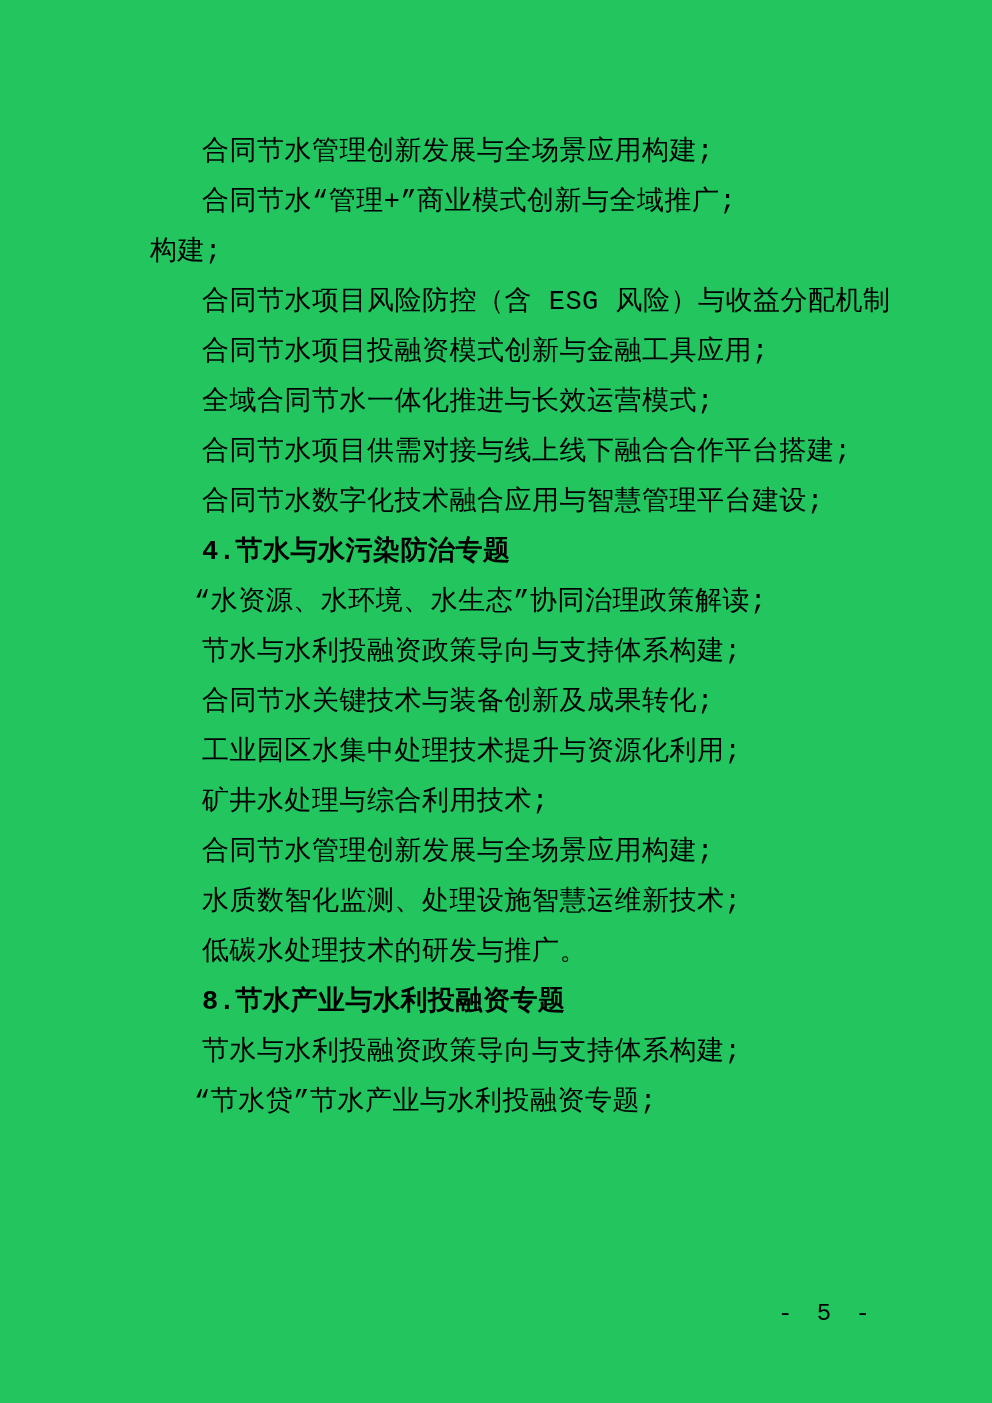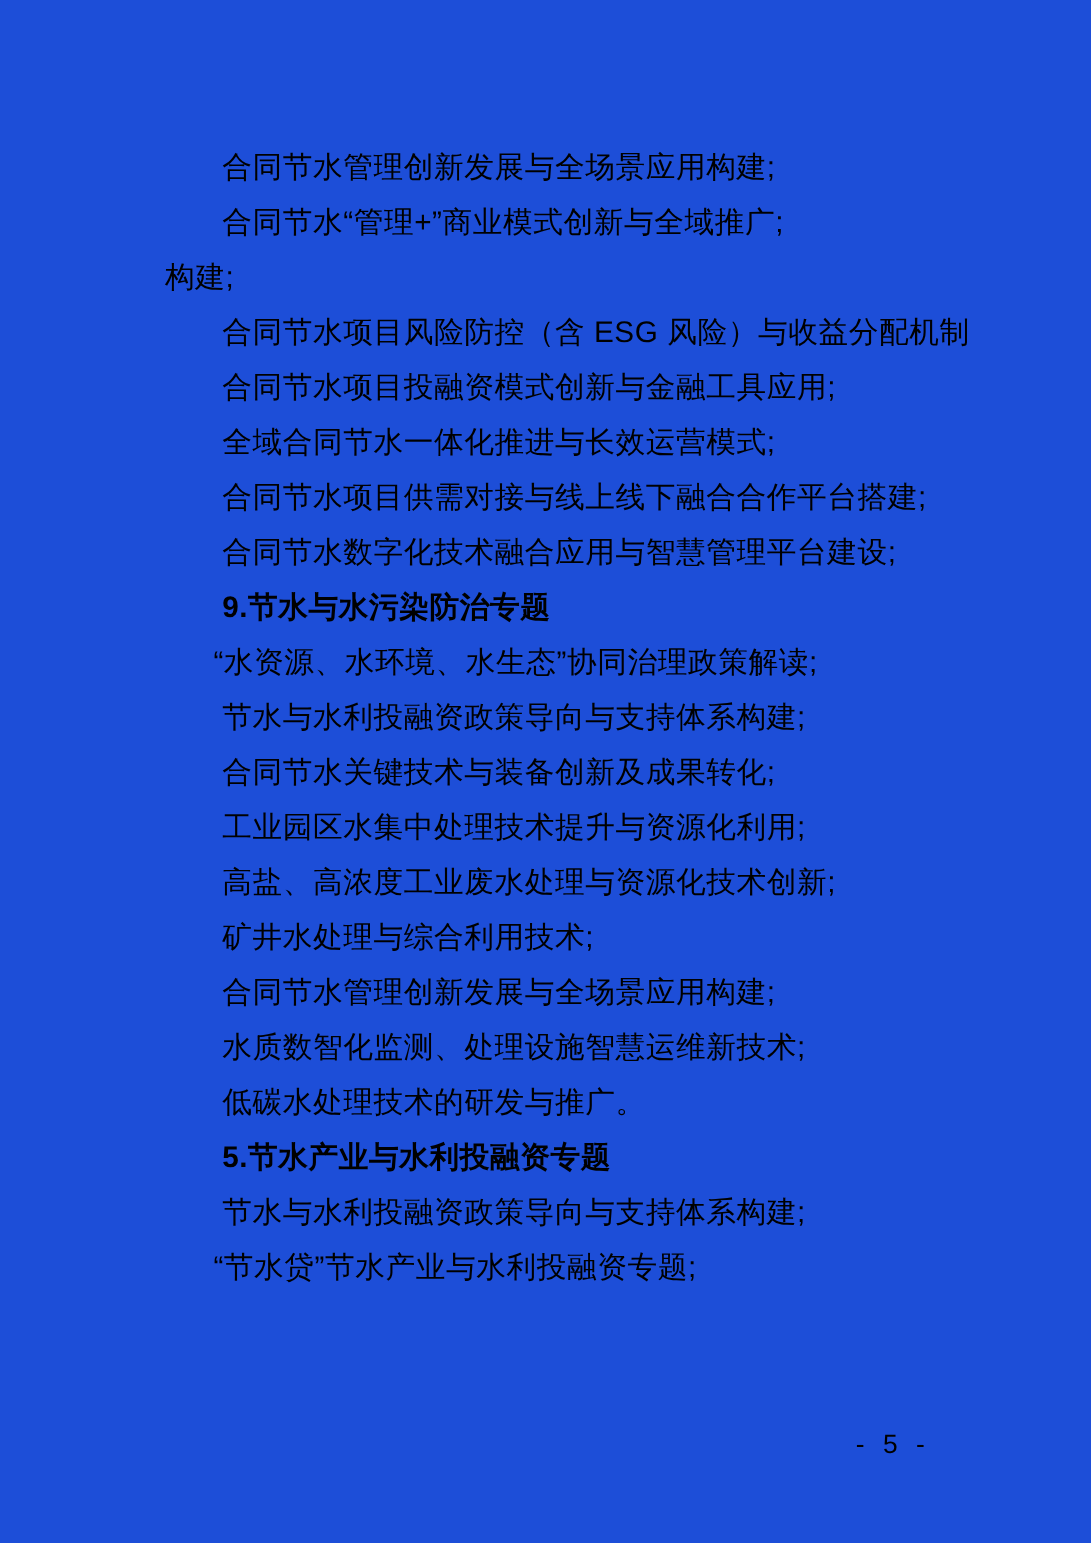--- a/index.html
+++ b/index.html
@@ -4,23 +4,23 @@
 <style>
   html, body {
     margin: 0;
     padding: 0;
     background: #ffffff;
   }
   .page {
     position: relative;
     width: 992px;
     height: 1403px;
-    background: #1d4ed8;
+    background: #22c55e;
     color: #000000;
-    font-family: Liberation Sans, sans-serif;
+    font-family: Liberation Mono, monospace;
     overflow: hidden;
   }
   .content {
     position: absolute;
     left: 150px;
     top: 127px;
     width: 760px;
   }
   .ln {
     margin: 0;
@@ -59,28 +59,27 @@
 <div class="page">
   <div class="content">
     <p class="ln item">合同节水管理创新发展与全场景应用构建;</p>
     <p class="ln item">合同节水“管理+”商业模式创新与全域推广;</p>
     <p class="ln cont">构建;</p>
     <p class="ln item">合同节水项目风险防控（含 ESG 风险）与收益分配机制</p>
     <p class="ln item">合同节水项目投融资模式创新与金融工具应用;</p>
     <p class="ln item">全域合同节水一体化推进与长效运营模式;</p>
     <p class="ln item">合同节水项目供需对接与线上线下融合合作平台搭建;</p>
     <p class="ln item">合同节水数字化技术融合应用与智慧管理平台建设;</p>
-    <p class="ln heading">9.节水与水污染防治专题</p>
+    <p class="ln heading">4.节水与水污染防治专题</p>
     <p class="ln item quote-start">“水资源、水环境、水生态”协同治理政策解读;</p>
     <p class="ln item">节水与水利投融资政策导向与支持体系构建;</p>
     <p class="ln item">合同节水关键技术与装备创新及成果转化;</p>
     <p class="ln item">工业园区水集中处理技术提升与资源化利用;</p>
-    <p class="ln item">高盐、高浓度工业废水处理与资源化技术创新;</p>
     <p class="ln item">矿井水处理与综合利用技术;</p>
     <p class="ln item">合同节水管理创新发展与全场景应用构建;</p>
     <p class="ln item">水质数智化监测、处理设施智慧运维新技术;</p>
     <p class="ln item">低碳水处理技术的研发与推广。</p>
-    <p class="ln heading">5.节水产业与水利投融资专题</p>
+    <p class="ln heading">8.节水产业与水利投融资专题</p>
     <p class="ln item">节水与水利投融资政策导向与支持体系构建;</p>
     <p class="ln item quote-start">“节水贷”节水产业与水利投融资专题;</p>
   </div>
   <div class="page-number">- 5 -</div>
 </div>
 
 </body></html>

